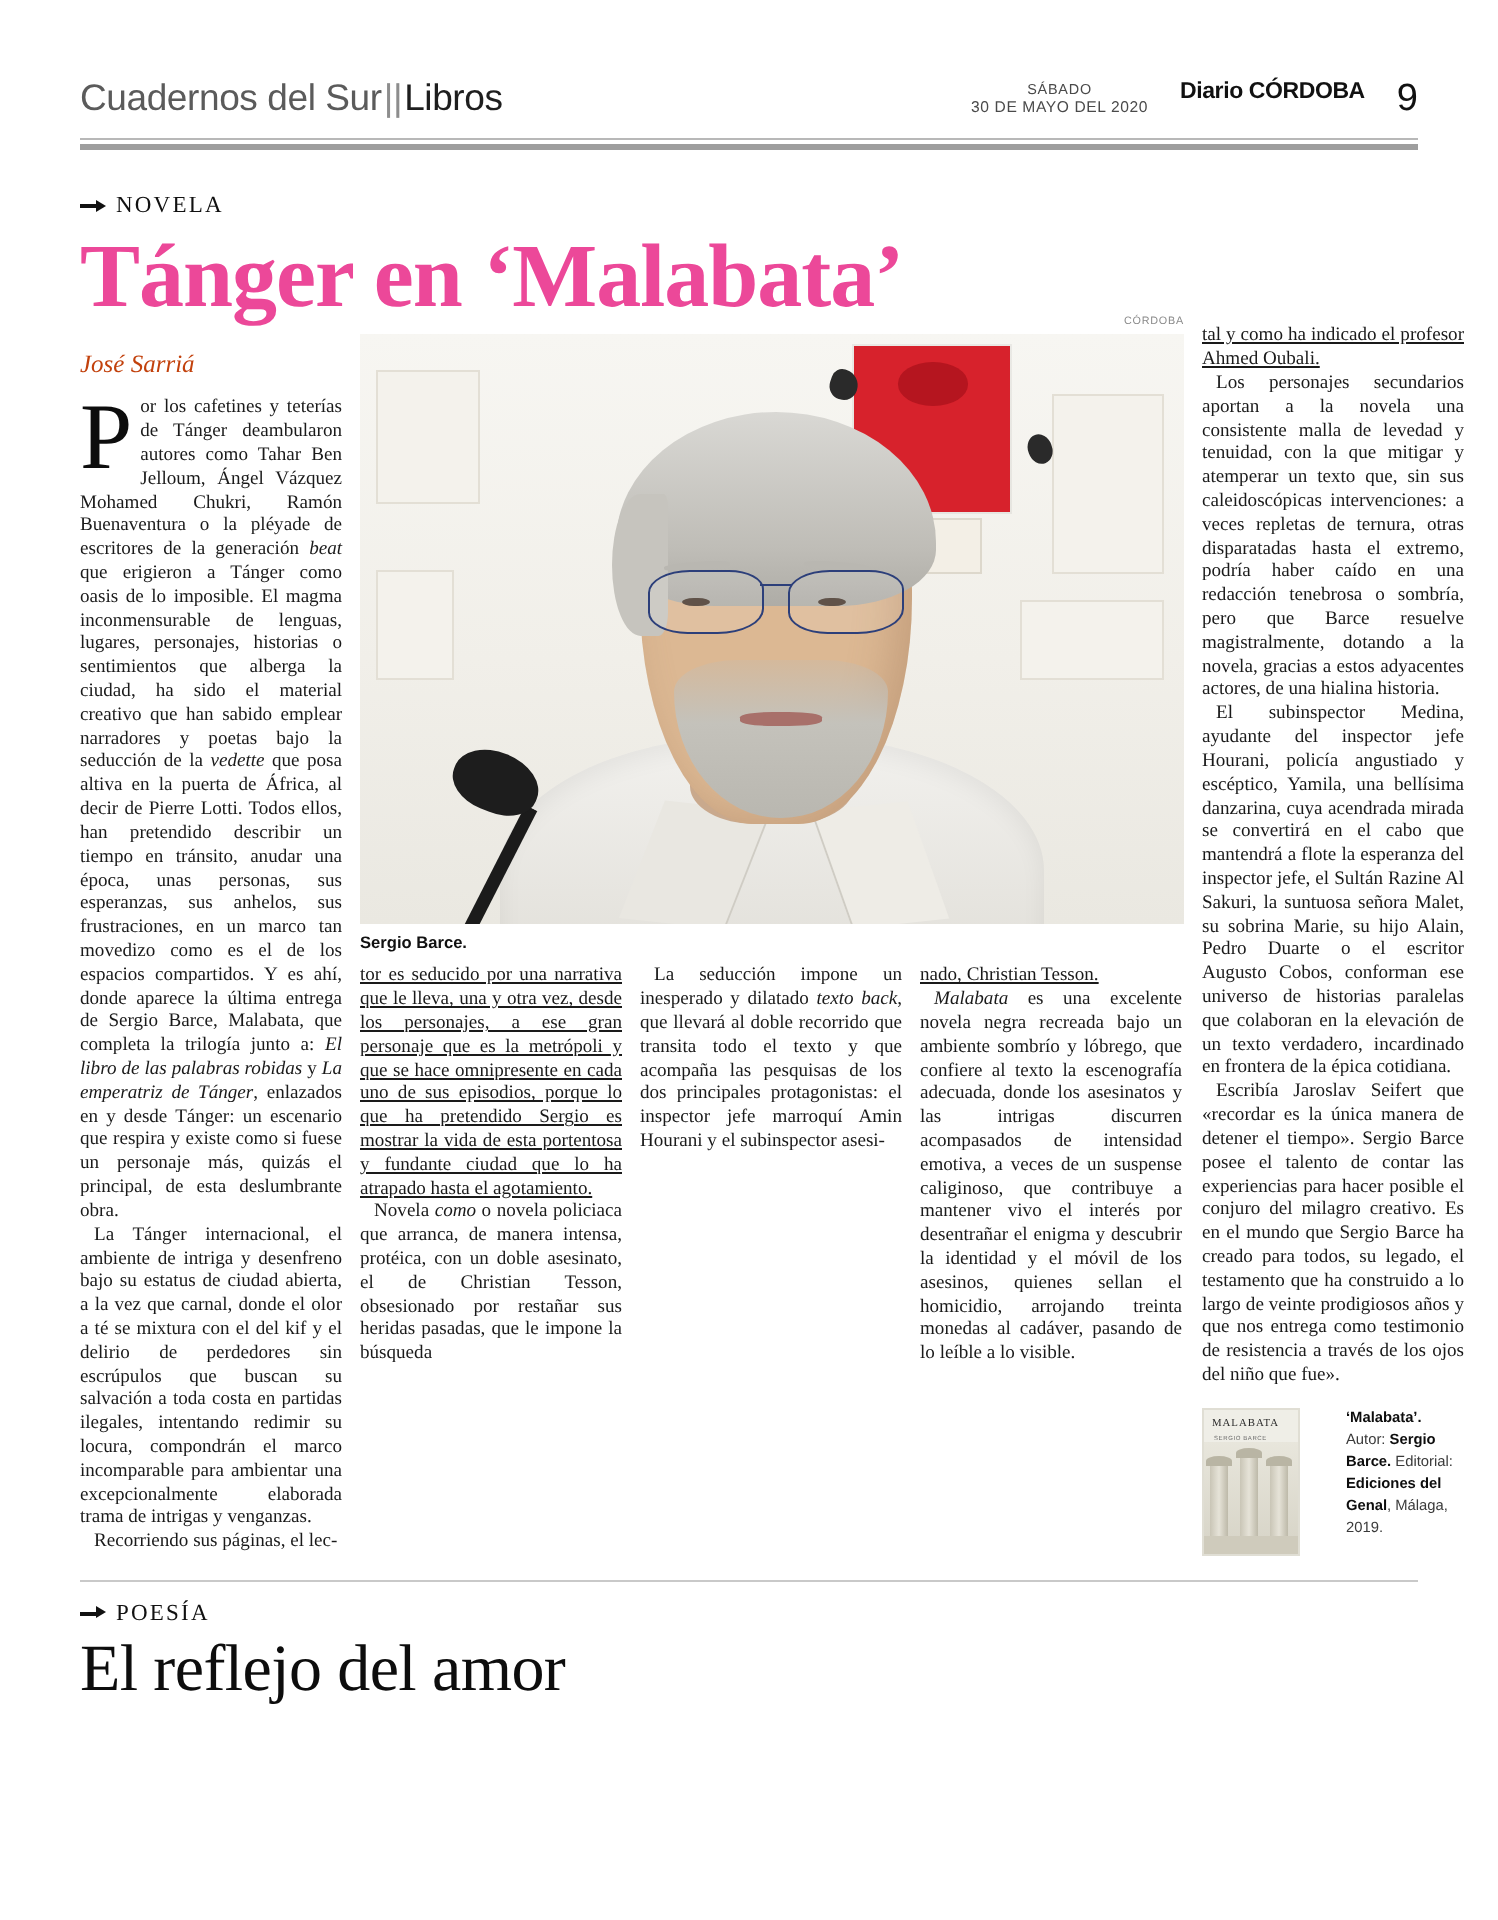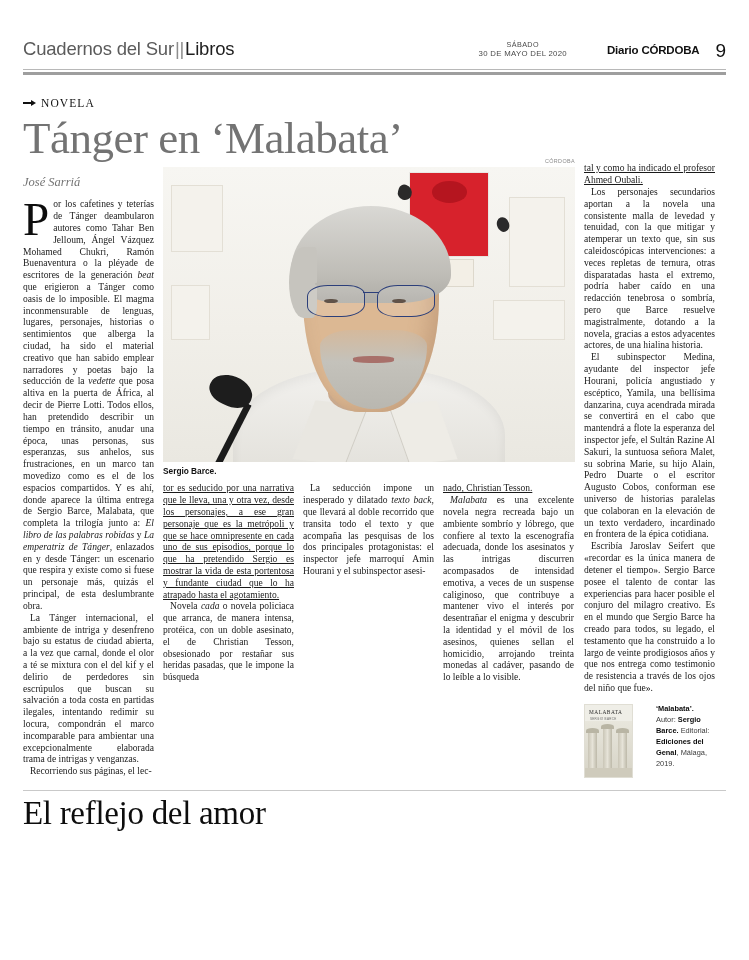--- a/index.html
+++ b/index.html
@@ -13,21 +13,21 @@
     overflow: hidden;
     font-family: "Liberation Serif", serif;
     color: #1a1a1a;
   }
   .page {
     position: relative;
     width: 749px;
     height: 960px;
     background: #ffffff;
     box-sizing: border-box;
-    padding: 0 23px;
+    padding: 0 40px;
   }
 
   
   .masthead {
     display: flex;
     align-items: flex-end;
     justify-content: space-between;
     padding-top: 38px;
     padding-bottom: 4px;
   }
@@ -42,21 +42,21 @@
   .masthead-left .bars {
     color: #8d8d8d;
     font-weight: 400;
     padding: 0 1px;
   }
   .masthead-left .section {
     color: #1e1e1e;
   }
   .masthead-right {
     display: flex;
-    align-items: center;
+    align-items: flex-start;
     gap: 16px;
   }
   .dateblock {
     font-family: "Liberation Sans", sans-serif;
     text-align: center;
     color: #4a4a4a;
     line-height: 1.25;
     padding-bottom: 1px;
   }
   .dateblock .dow {
@@ -68,21 +68,20 @@
     letter-spacing: 0.3px;
   }
   .brand {
     font-family: "Liberation Sans", sans-serif;
     font-size: 11.5px;
     font-weight: bold;
     color: #111;
     letter-spacing: -0.2px;
     padding-bottom: 1px;
     white-space: nowrap;
-    margin-left: 24px;
   }
   .folio {
     font-family: "Liberation Sans", sans-serif;
     font-size: 19px;
     color: #111;
     line-height: 1;
     padding-bottom: 0px;
   }
   .rule-thin {
     height: 1px;
@@ -125,41 +124,41 @@
   }
   .kicker .label {
     font-family: "Liberation Serif", serif;
     font-size: 11.5px;
     letter-spacing: 1.1px;
     color: #111;
   }
   .headline {
     font-family: "Liberation Serif", serif;
     font-size: 45px;
-    font-weight: 400;
+    font-weight: 700;
     line-height: 1.05;
     letter-spacing: -0.5px;
     margin: 6px 0 0 0;
-    color: #737373;
+    color: #ec4899;
   }
   .subhead {
     font-family: "Liberation Serif", serif;
     font-size: 16.4px;
     font-weight: 400;
     line-height: 1.2;
     margin: 9px 0 0 0;
     color: #141414;
     letter-spacing: -0.05px;
   }
   .byline {
     font-family: "Liberation Serif", serif;
     font-style: italic;
     font-size: 12.5px;
     margin-top: 13px;
-    color: #737373;
+    color: #c2410c;
   }
 
   
   .cols {
     display: flex;
     gap: 9px;
     margin-top: 0px;
   }
   .col { width: 131px; flex: 0 0 131px; position: relative; }
 
@@ -565,21 +564,21 @@
           </div>
         </div>
         <div class="photo-caption">Sergio Barce.</div>
       </div>
 
       <div class="cols" style="gap:9px;">
 
         <div class="col">
           <div class="body-text">
             <p class="noind">tor es seducido por una narrativa que le lleva, una y otra vez, desde los personajes, a ese gran personaje que es la metrópoli y que se hace omnipresente en cada uno de sus episodios, porque lo que ha pretendido Sergio es mostrar la vida de esta portentosa y fundante ciudad que lo ha atrapado hasta el agotamiento.</p>
-            <p><span>Novela </span><i>cada</i><span> o novela policiaca que arranca, de manera intensa, protéica, con un doble asesinato, el de Christian Tesson, obsesionado por restañar sus heridas pasadas, que le impone la búsqueda</span></p>
+            <p><span>Novela </span><i>como</i><span> o novela policiaca que arranca, de manera intensa, protéica, con un doble asesinato, el de Christian Tesson, obsesionado por restañar sus heridas pasadas, que le impone la búsqueda</span></p>
           </div>
         </div>
 
         <div class="col">
           <div class="body-text">
             <p><span>La seducción impone un inesperado y dilatado </span><i>texto back</i><span>, que llevará al doble recorrido que transita todo el texto y que acompaña las pesquisas de los dos principales protagonistas: el inspector jefe marroquí Amin Hourani y el subinspector asesi-</span></p>
           </div>
         </div>
 
         <div class="col">
@@ -616,15 +615,19 @@
           <b>Sergio Barce.</b>
           <span>Editorial: </span><b>Ediciones del Genal</b><span>, Málaga,</span>
           <span>2019.</span>
         </div>
       </div>
     </div>
   </div>
 
   <div class="sep-rule"></div>
 
+  <div class="kicker" style="margin-top:10px;">
+    <span class="arrow"></span>
+    <span class="label">POESÍA</span>
+  </div>
   <h2 class="headline2">El reflejo del amor</h2>
 
 </div>
 
 </body></html>

